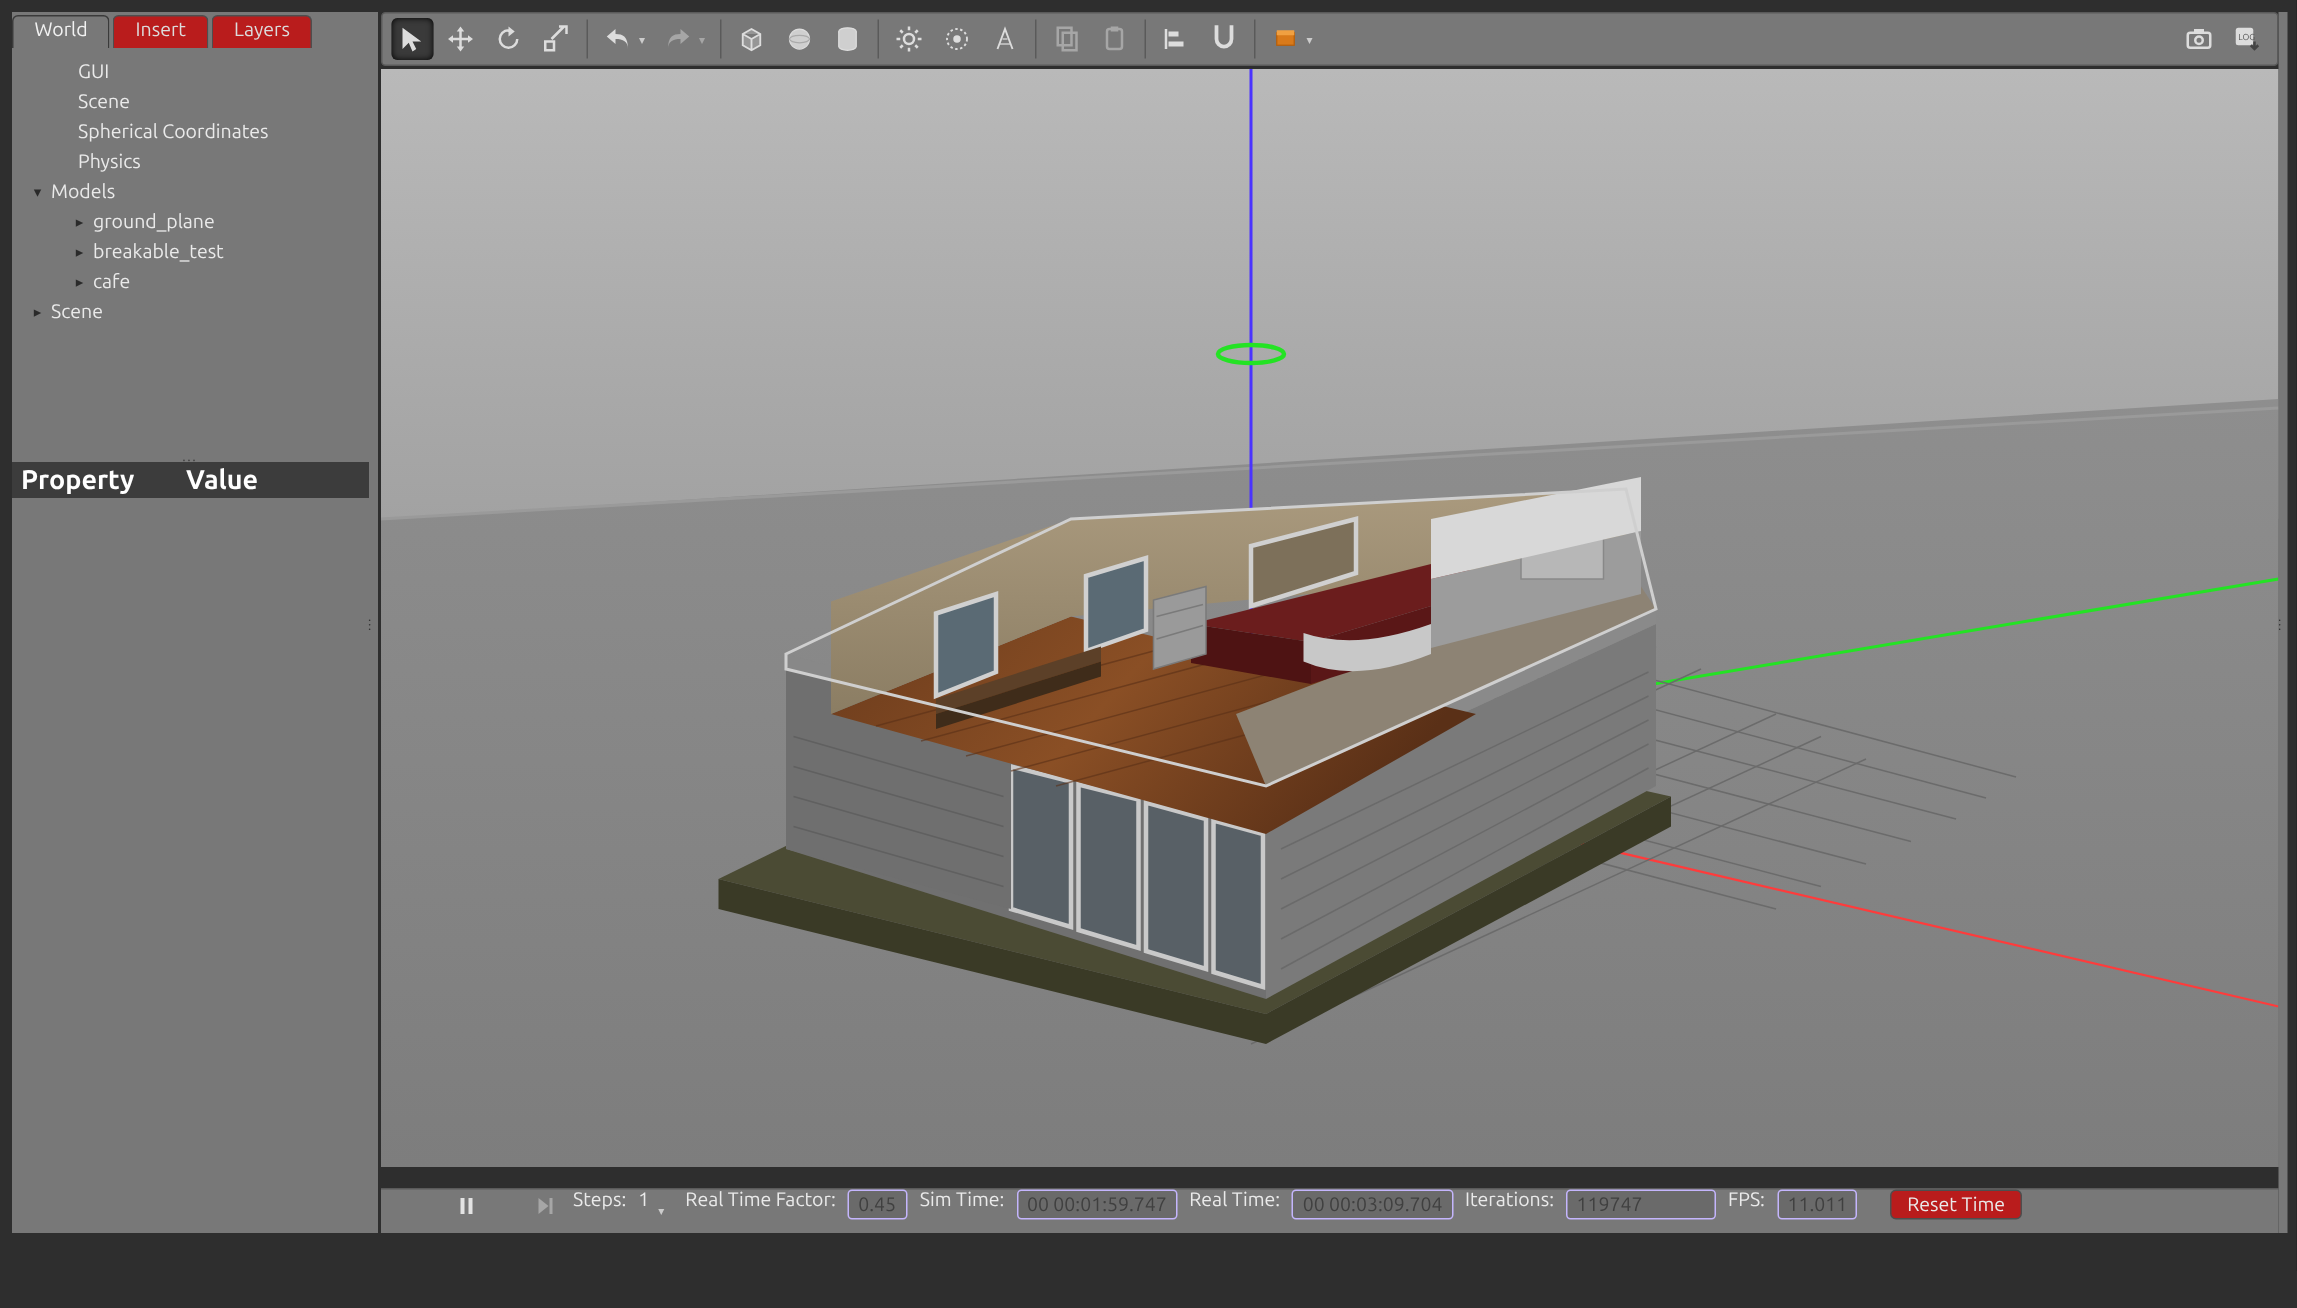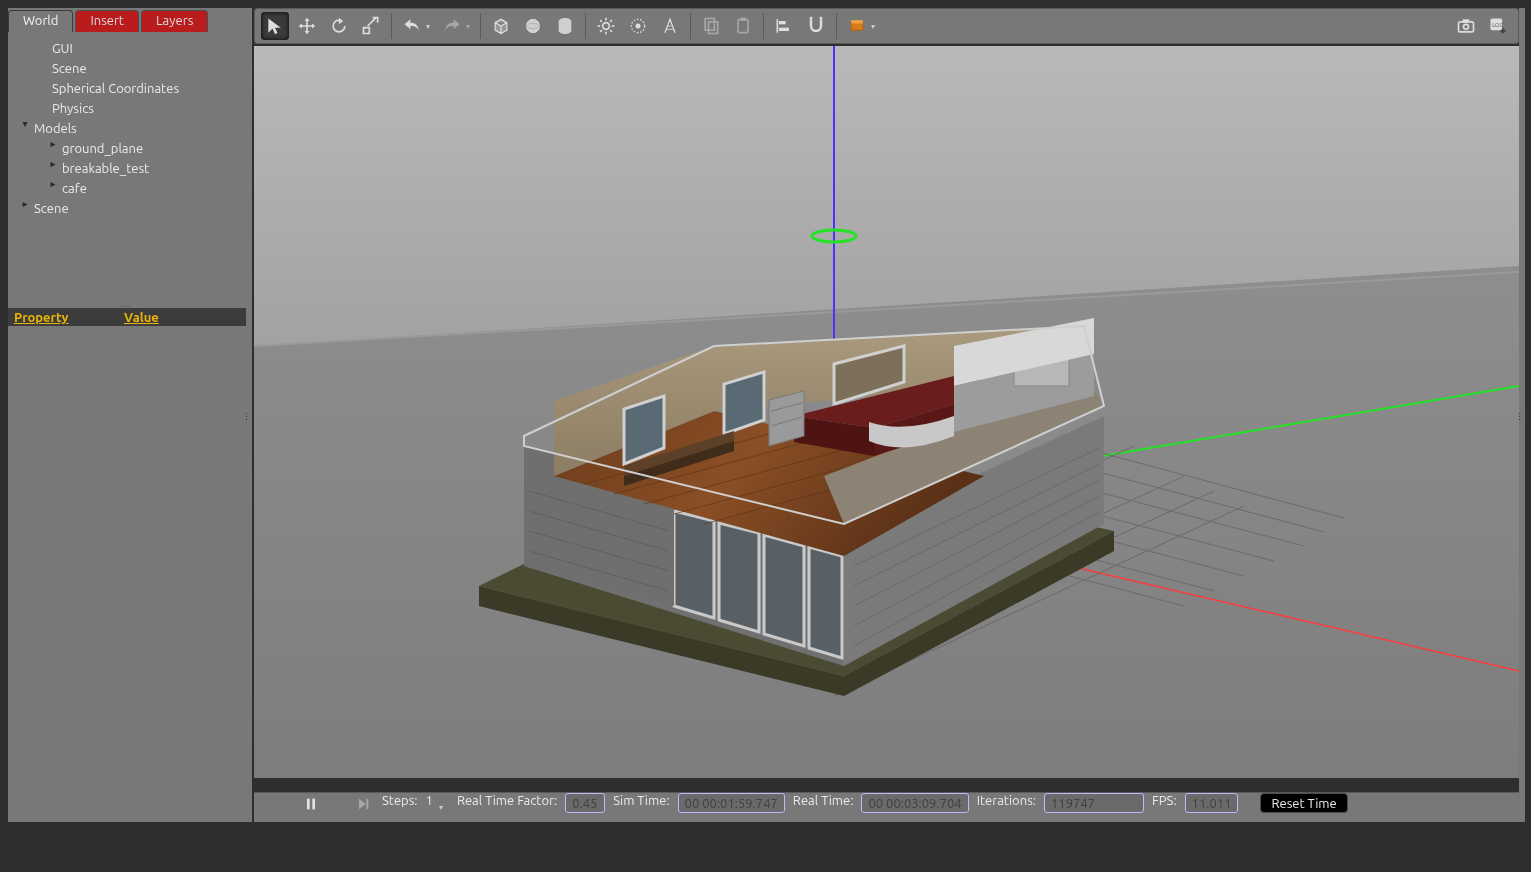--- a/index.html
+++ b/index.html
@@ -42,21 +42,21 @@
     background: #787878;
     color: #f2f2f2;
     border-color: #3a3a3a;
   }
   .tree {
     padding: 6px 0 0 0;
     height: 270px;
     overflow: hidden;
   }
   .tree-row {
-    display: flex; 
+    display: flex; align-items: center;
     padding: 1px 4px 1px 12px;
     line-height: 18px;
     cursor: pointer;
   }
   .tree-row.indent1 { padding-left: 30px; }
   .tree-row.indent2 { padding-left: 40px; }
   .tri {
     display: inline-block;
     width: 10px; height: 10px;
     margin-right: 4px;
@@ -79,24 +79,23 @@
     font-size: 10px;
     letter-spacing: 2px;
     position: absolute;
     left: 50%; top: -4px;
     transform: translateX(-50%);
   }
 
   .prop-table {
     display: flex;
     background: #3c3c3c;
-    color: #eab308;
-    font-size: 13px;
+    color: #ffffff;
+    font-size: 18px;
     font-weight: bold;
-    text-decoration: underline;
   }
   .prop-table .col {
     padding: 2px 6px;
   }
   .prop-table .col:first-child {
     width: 110px;
   }
   .prop-body {
     flex: 1;
     background: #787878;
@@ -203,21 +202,21 @@
   .value-box {
     background: #6a6a6a;
     color: #404040;
     padding: 2px 6px;
     border-radius: 3px;
     min-width: 40px;
     border: 1px solid #c4b5fd;
   }
   .value-box.wide { min-width: 100px; }
   .reset-btn {
-    background: #000000;
+    background: #b91c1c;
     border: 1px solid #4e4e4e;
     padding: 2px 10px;
     border-radius: 4px;
     color: #eaeaea;
     cursor: pointer;
   }
 
   .app-bottom-margin {
     position: absolute;
     left: 0; right: 0; bottom: 0;

